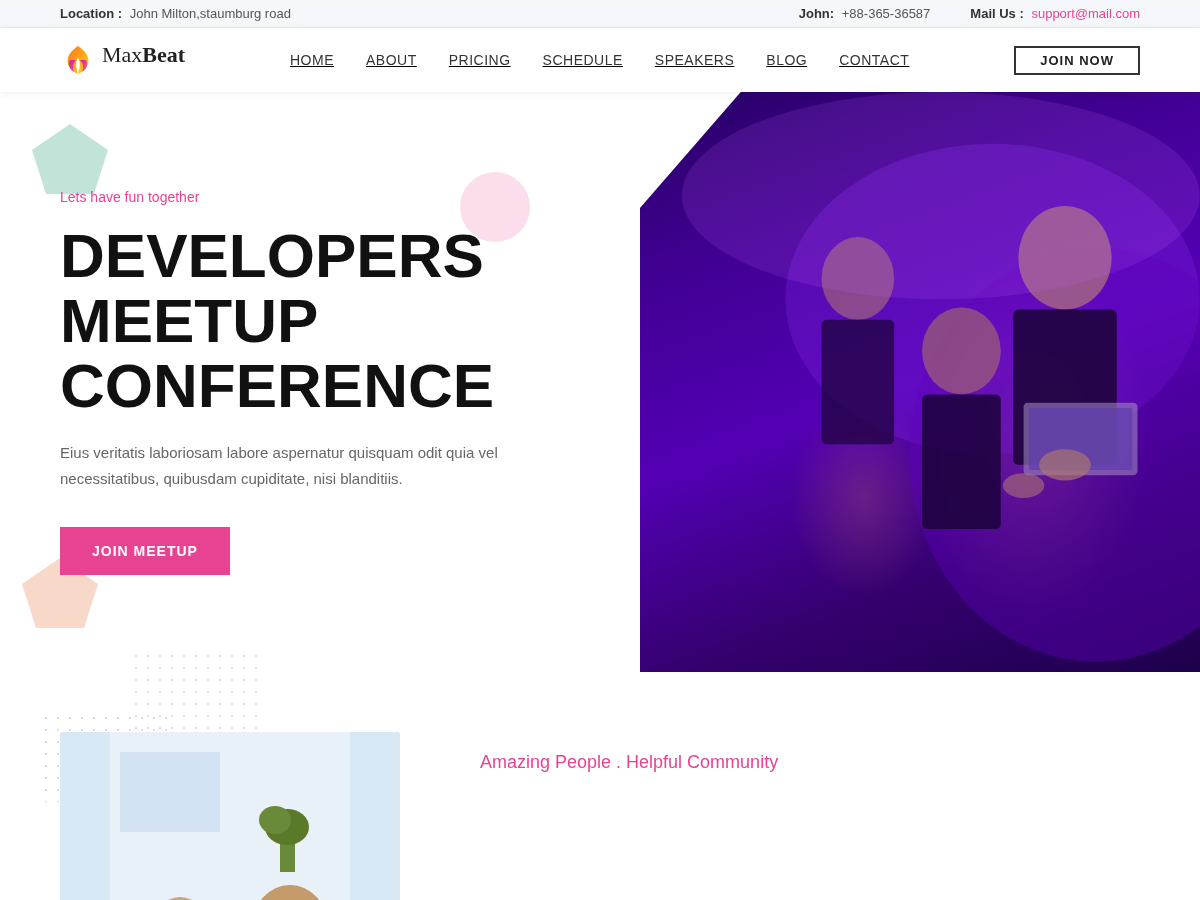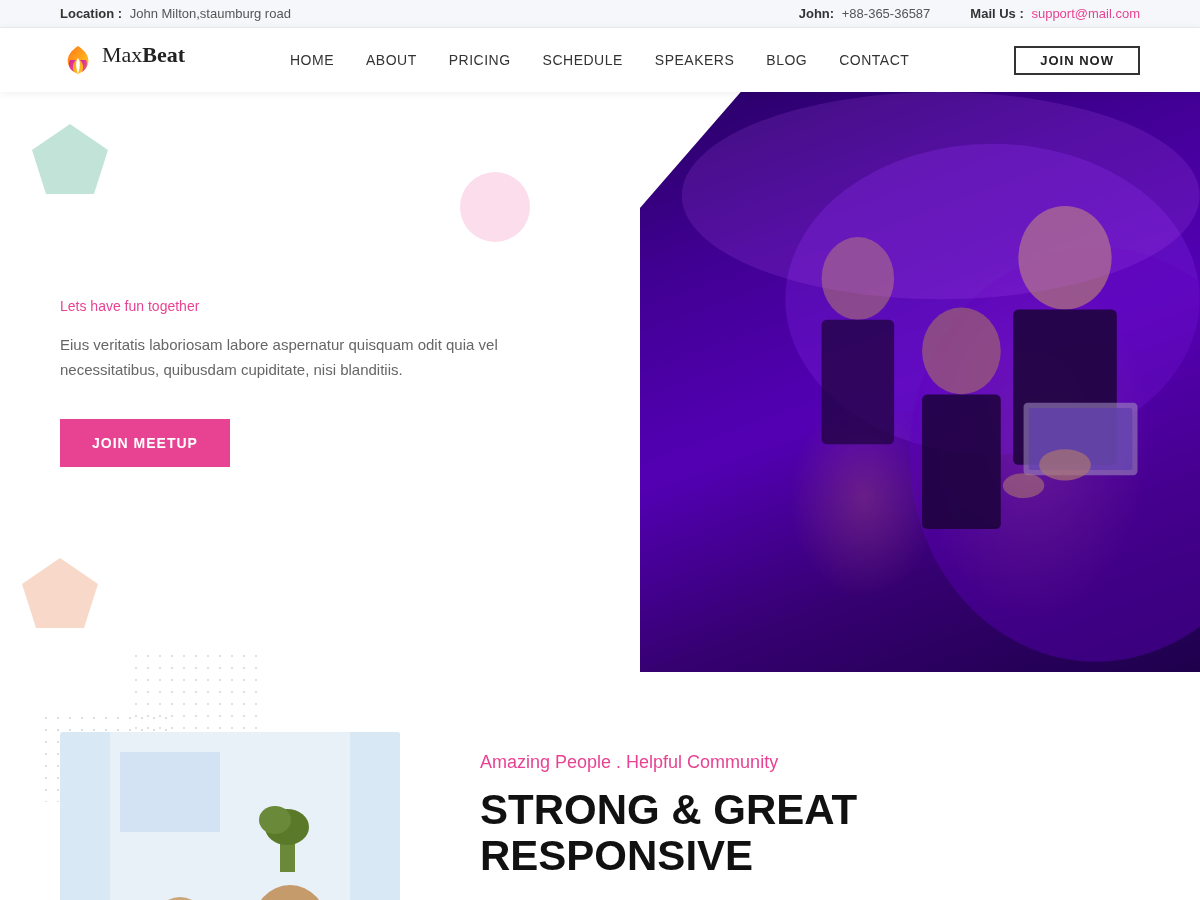--- a/index.html
+++ b/index.html
@@ -48,20 +48,21 @@
     .logo-text {
       font-size: 22px;
       color: #222;
     }
     .logo-text span { font-weight: 800; color: #222; }
     .nav-links {
       display: flex;
       align-items: center;
       gap: 32px;
       list-style: none;
+      text-decoration: underline;
     }
     .nav-links li a {
       text-decoration: none;
       color: #333;
       font-size: 14px;
       font-weight: 500;
       letter-spacing: 0.5px;
     }
     .join-btn {
       border: 2px solid #333;
@@ -325,20 +326,24 @@
 
   <svg class="shape-pentagon-peach" viewBox="0 0 80 76">
     <polygon points="40,2 78,28 64,72 16,72 2,28" fill="#f5c8b0" opacity="0.7"></polygon>
   </svg>
 
   <div class="shape-circle-blue"></div>
   <div class="shape-circle-pink-top"></div>
 
   <div class="hero-content">
     <p class="hero-tagline">Lets have fun together</p>
+    <h1 class="hero-title">
+      <span>DEVELOPERS MEETUP</span><br>
+      <span>CONFERENCE</span>
+    </h1>
     <p class="hero-desc">
       <span>Eius veritatis laboriosam labore aspernatur quisquam odit quia vel necessitatibus, quibusdam cupiditate, nisi blanditiis.</span>
     </p>
     <button class="join-meetup-btn">JOIN MEETUP</button>
   </div>
 
   <div class="hero-image-container">
     <div class="hero-image-clip">
       <div class="photo-simulation"></div>
 
@@ -405,18 +410,14 @@
           <rect x="192" y="237" width="76" height="60" rx="5" fill="rgba(220,200,190,0.9)"></rect>
 
           <rect x="195" y="185" width="8" height="8" fill="#e84393" opacity="0.7"></rect>
         </svg>
       </div>
     </div>
   </div>
 
   <div class="about-content">
     <p class="about-tagline">Amazing People . Helpful Community</p>
-    <h2 class="about-title">
-      <span>STRONG &amp; GREAT</span><br>
-      <span>RESPONSIVE</span>
-    </h2>
   </div>
 </section>
 
 </body></html>

